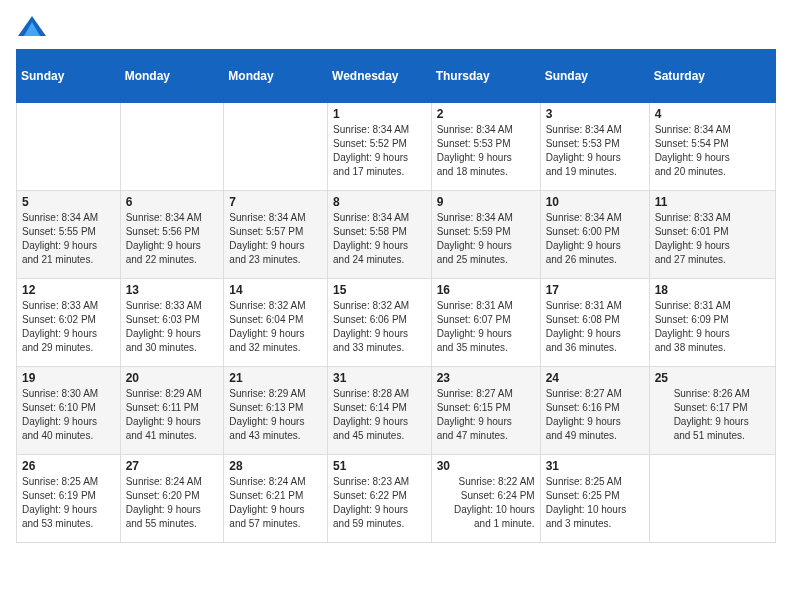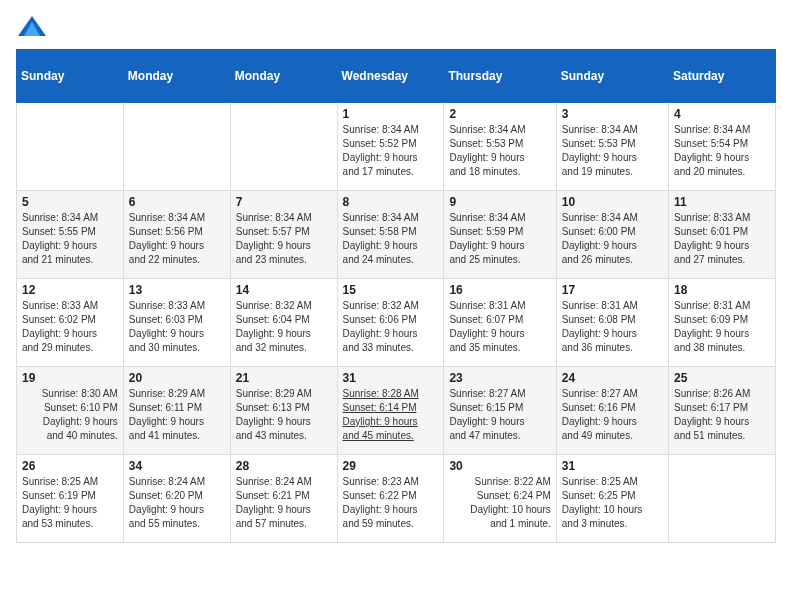--- a/index.html
+++ b/index.html
@@ -255,92 +255,92 @@
           <span class="day-number">18</span>
           <div class="day-info" style="white-space: pre-line;">Sunrise: 8:31 AM
 Sunset: 6:09 PM
 Daylight: 9 hours
 and 38 minutes.</div>
         </td>
       </tr>
       <tr>
         <td>
           <span class="day-number">19</span>
-          <div class="day-info" style="white-space: pre-line; text-align: right;">Sunrise: 8:30 AM
+          <div class="day-info" style="white-space: pre-line;">Sunrise: 8:30 AM
 Sunset: 6:10 PM
 Daylight: 9 hours
 and 40 minutes.</div>
         </td>
         <td>
           <span class="day-number">20</span>
           <div class="day-info" style="white-space: pre-line;">Sunrise: 8:29 AM
 Sunset: 6:11 PM
 Daylight: 9 hours
 and 41 minutes.</div>
         </td>
         <td>
           <span class="day-number">21</span>
           <div class="day-info" style="white-space: pre-line;">Sunrise: 8:29 AM
 Sunset: 6:13 PM
 Daylight: 9 hours
 and 43 minutes.</div>
         </td>
         <td>
           <span class="day-number">31</span>
-          <div class="day-info" style="white-space: pre-line; text-decoration: underline;">Sunrise: 8:28 AM
+          <div class="day-info" style="white-space: pre-line;">Sunrise: 8:28 AM
 Sunset: 6:14 PM
 Daylight: 9 hours
 and 45 minutes.</div>
         </td>
         <td>
           <span class="day-number">23</span>
           <div class="day-info" style="white-space: pre-line;">Sunrise: 8:27 AM
 Sunset: 6:15 PM
 Daylight: 9 hours
 and 47 minutes.</div>
         </td>
         <td>
           <span class="day-number">24</span>
           <div class="day-info" style="white-space: pre-line;">Sunrise: 8:27 AM
 Sunset: 6:16 PM
 Daylight: 9 hours
 and 49 minutes.</div>
         </td>
         <td>
           <span class="day-number">25</span>
-          <div class="day-info" style="white-space: pre-line;">Sunrise: 8:26 AM
+          <div class="day-info" style="white-space: pre-line; margin-left: 19px;">Sunrise: 8:26 AM
 Sunset: 6:17 PM
 Daylight: 9 hours
 and 51 minutes.</div>
         </td>
       </tr>
       <tr>
         <td>
           <span class="day-number">26</span>
           <div class="day-info" style="white-space: pre-line;">Sunrise: 8:25 AM
 Sunset: 6:19 PM
 Daylight: 9 hours
 and 53 minutes.</div>
         </td>
         <td>
-          <span class="day-number">34</span>
+          <span class="day-number">27</span>
           <div class="day-info" style="white-space: pre-line;">Sunrise: 8:24 AM
 Sunset: 6:20 PM
 Daylight: 9 hours
 and 55 minutes.</div>
         </td>
         <td>
           <span class="day-number">28</span>
           <div class="day-info" style="white-space: pre-line;">Sunrise: 8:24 AM
 Sunset: 6:21 PM
 Daylight: 9 hours
 and 57 minutes.</div>
         </td>
         <td>
-          <span class="day-number">29</span>
+          <span class="day-number">51</span>
           <div class="day-info" style="white-space: pre-line;">Sunrise: 8:23 AM
 Sunset: 6:22 PM
 Daylight: 9 hours
 and 59 minutes.</div>
         </td>
         <td>
           <span class="day-number">30</span>
           <div class="day-info" style="white-space: pre-line; text-align: right;">Sunrise: 8:22 AM
 Sunset: 6:24 PM
 Daylight: 10 hours

